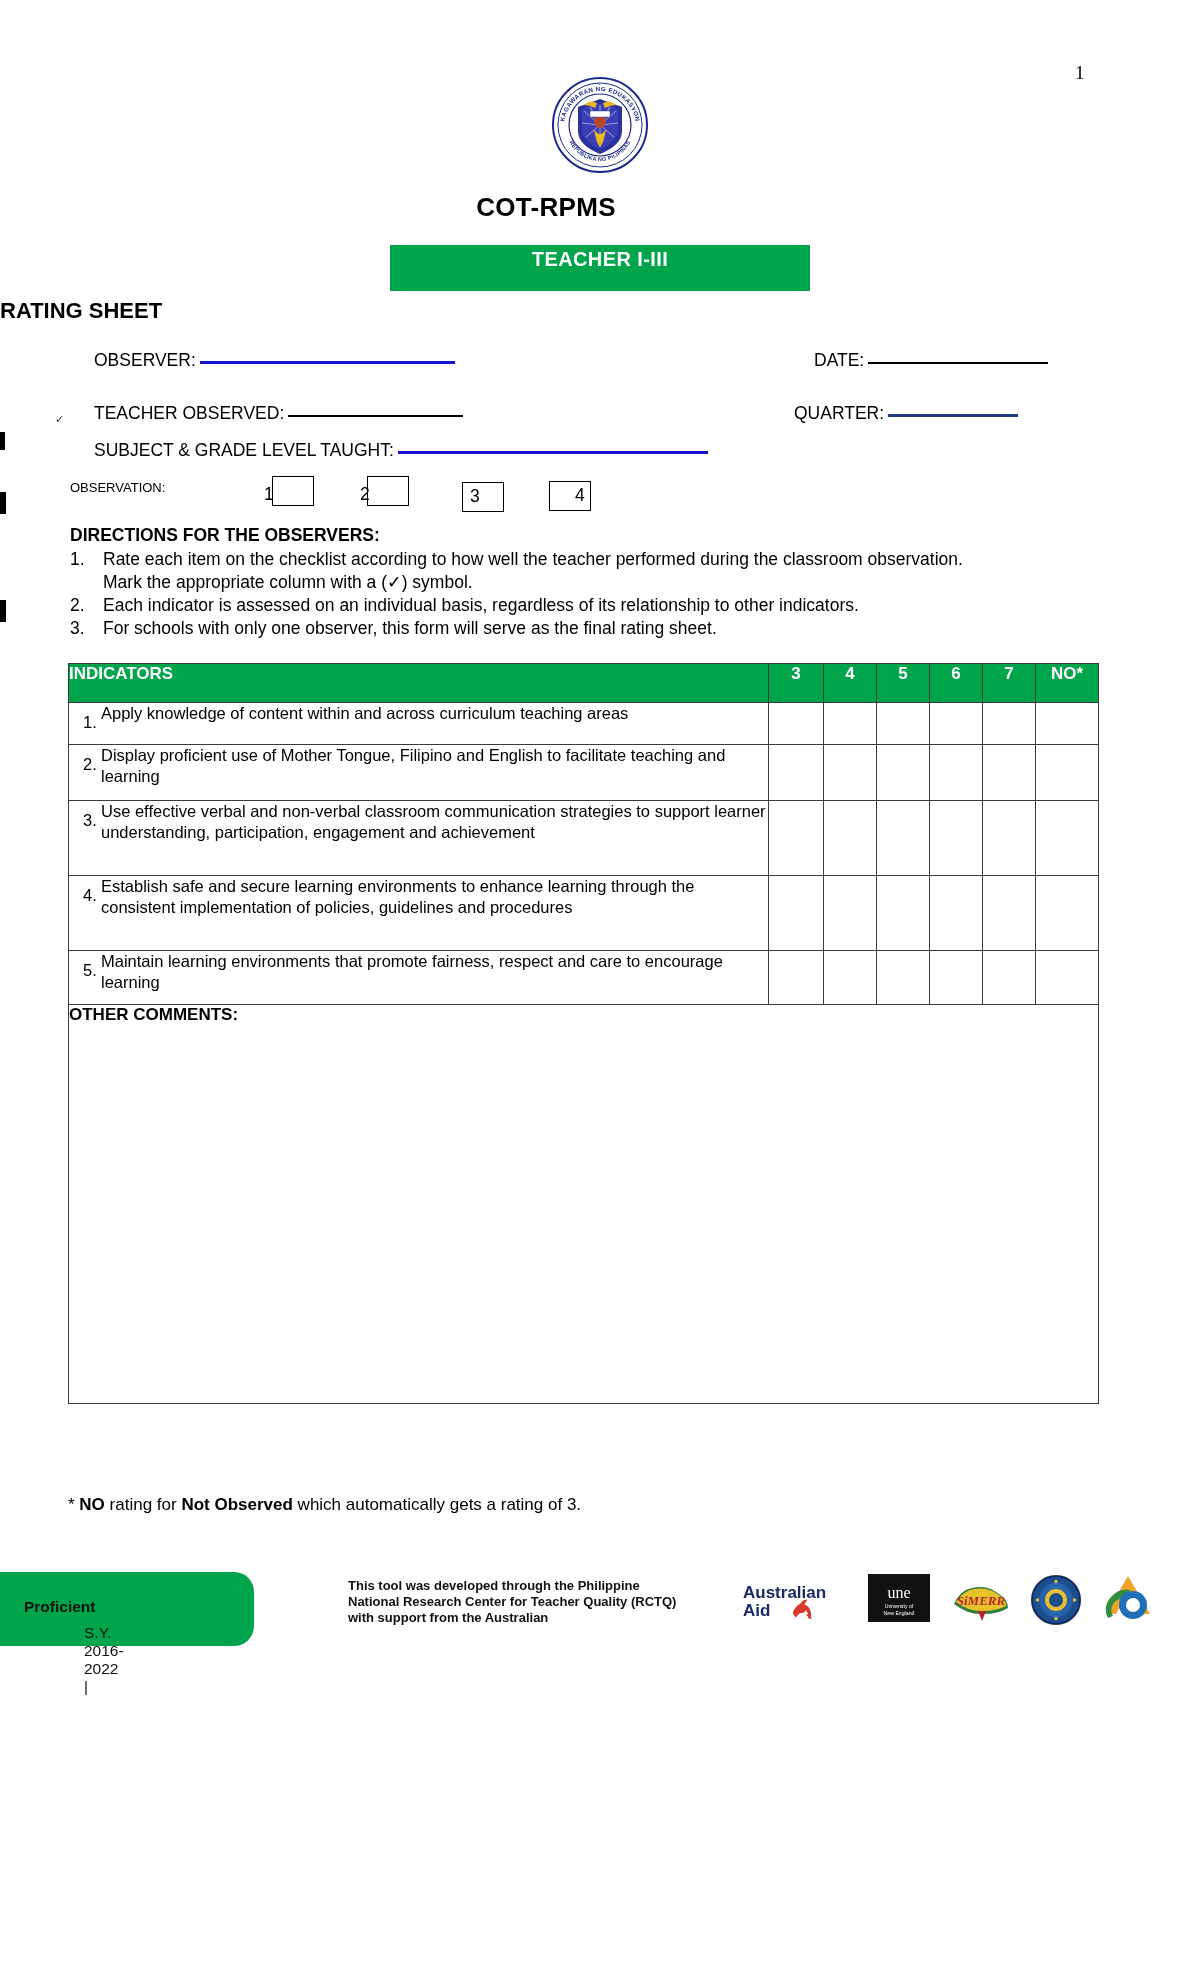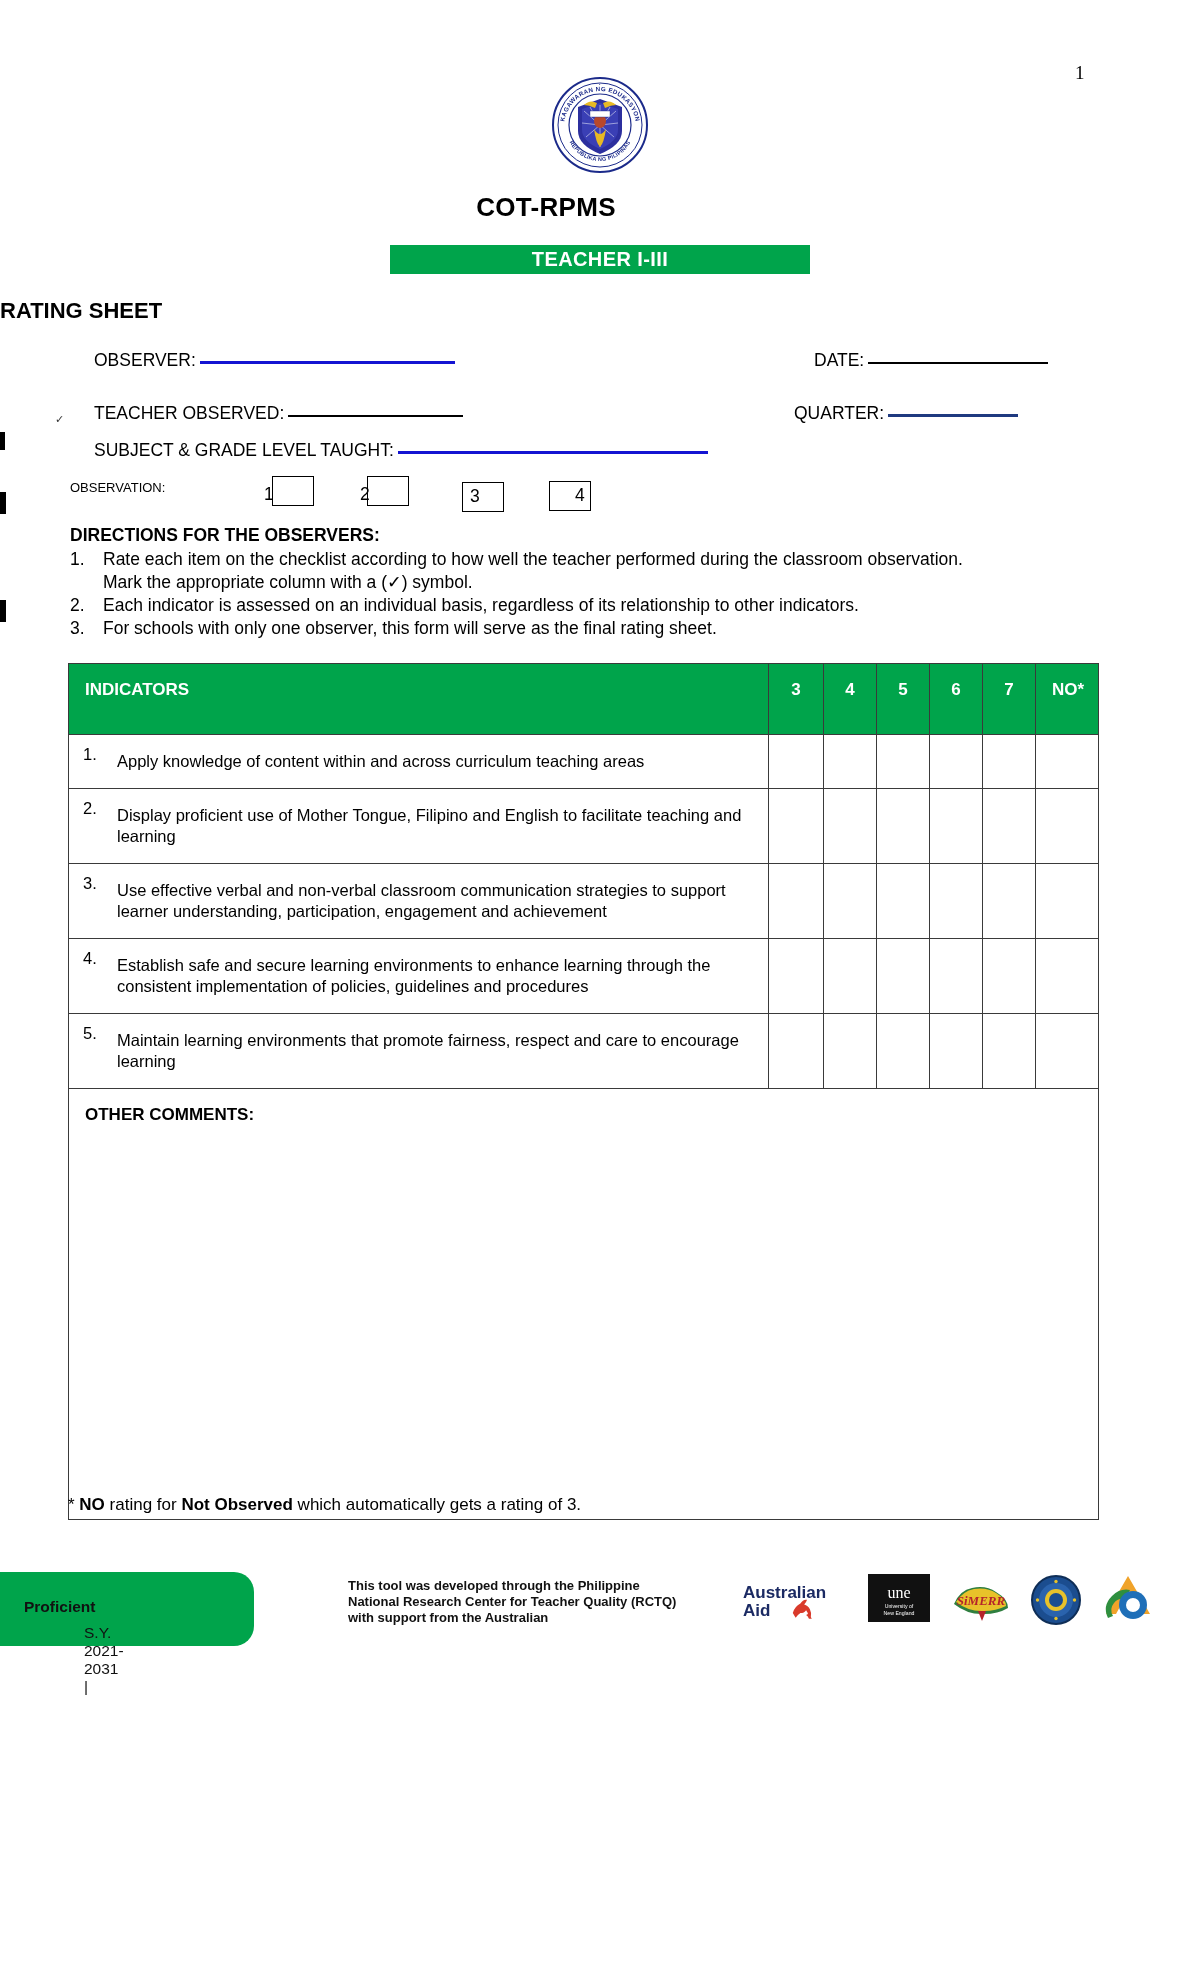--- a/index.html
+++ b/index.html
@@ -22,21 +22,21 @@
   
   .logo-wrap{position:absolute;left:550px;top:75px;width:100px;height:100px;}
   .logo-wrap svg{display:block;}
 
   
   .doc-title{
     position:absolute;left:0;top:192px;width:1092px;text-align:center;
     font-size:26px;font-weight:bold;letter-spacing:.3px;
   }
   .banner{
-    position:absolute;left:390px;top:245px;width:420px;height:29px;
+    position:absolute;left:390px;top:245px;width:420px;height:46px;
     background:#00a44b;color:#fff;text-align:center;
     font-size:20px;font-weight:bold;line-height:29px;letter-spacing:.4px;
   }
   .sheet-title{
     position:absolute;left:0;top:298px;width:1200px;
     font-size:22px;font-weight:bold;
   }
 
   
   .frow{position:absolute;font-size:17.5px;white-space:nowrap;}
@@ -67,21 +67,21 @@
     position:relative;font-size:17.5px;line-height:23px;
     padding-left:33px;margin-bottom:0px;
   }
   .dir-num{position:absolute;left:0;top:0;width:26px;text-align:left;}
 
   
   .tbl{
     position:absolute;left:68px;top:663px;width:1030px;
     border-collapse:collapse;table-layout:fixed;
   }
-  .tbl td,.tbl th{border:1.5px solid #3a3a3a;padding:16px;vertical-align:top;}
+  .tbl td,.tbl th{border:1.5px solid #3a3a3a;padding:0;vertical-align:top;}
   .thead-cell{
     background:#00a44b;color:#fff;font-size:17px;font-weight:bold;
     height:38px;vertical-align:middle;
   }
   .thead-ind{text-align:left;padding-left:14px;}
   .thead-sc{text-align:center;}
   .ind-cell{
     font-size:16.5px;line-height:21px;padding:9px 8px 10px 14px;
     position:relative;
   }
@@ -322,21 +322,21 @@
         </td>
       </tr>
     </tbody>
   </table>
 
   <div class="footnote">
     <span>* </span><b>NO</b><span> rating for </span><b>Not Observed</b><span> which automatically gets a rating of 3.</span>
   </div>
 
   <div class="sy-badge">
-    <span><span>S.Y. 2021-2031 | </span><b>Proficient</b></span>
+    <span><span>S.Y. 2016-2022 | </span><b>Proficient</b></span>
   </div>
 
   <div class="credit">This tool was developed through the Philippine National Research Center for Teacher Quality (RCTQ) with support from the Australian</div>
 
   <div class="logos">
 
     <div class="logo-aid">
       <svg width="140" height="48" viewBox="0 0 140 48">
         <text x="0" y="18" font-family="'Liberation Sans',sans-serif" font-size="17" font-weight="bold" fill="#1b2a63">Australian</text>
         <text x="0" y="36" font-family="'Liberation Sans',sans-serif" font-size="17" font-weight="bold" fill="#1b2a63">Aid</text>

